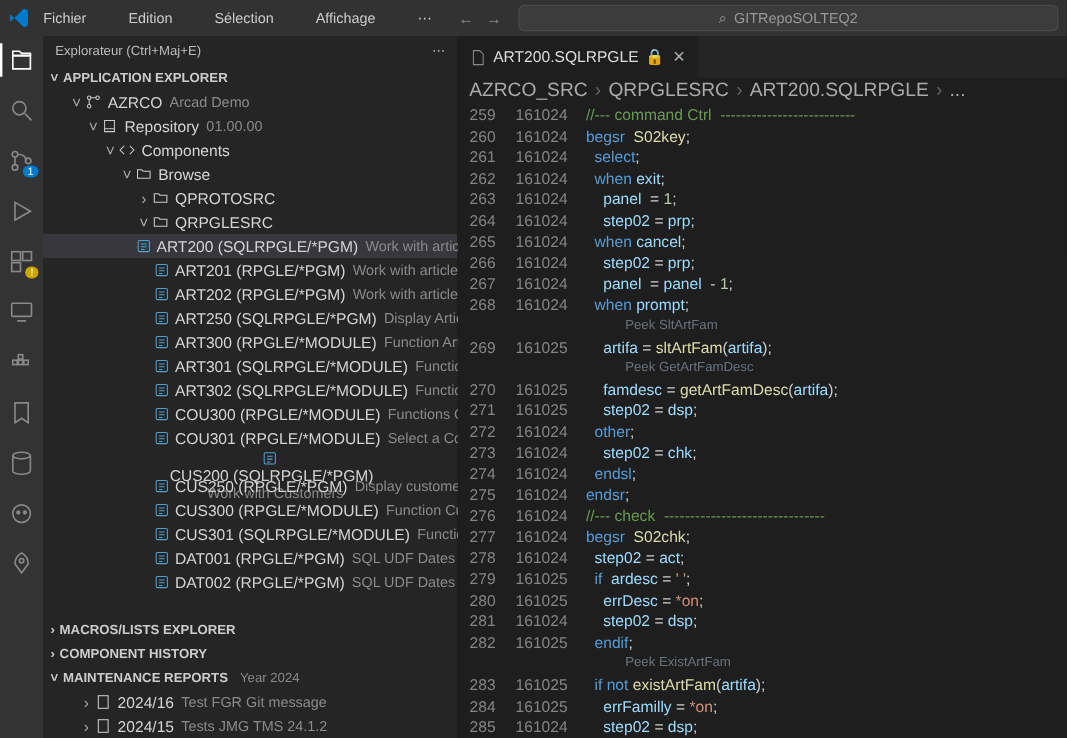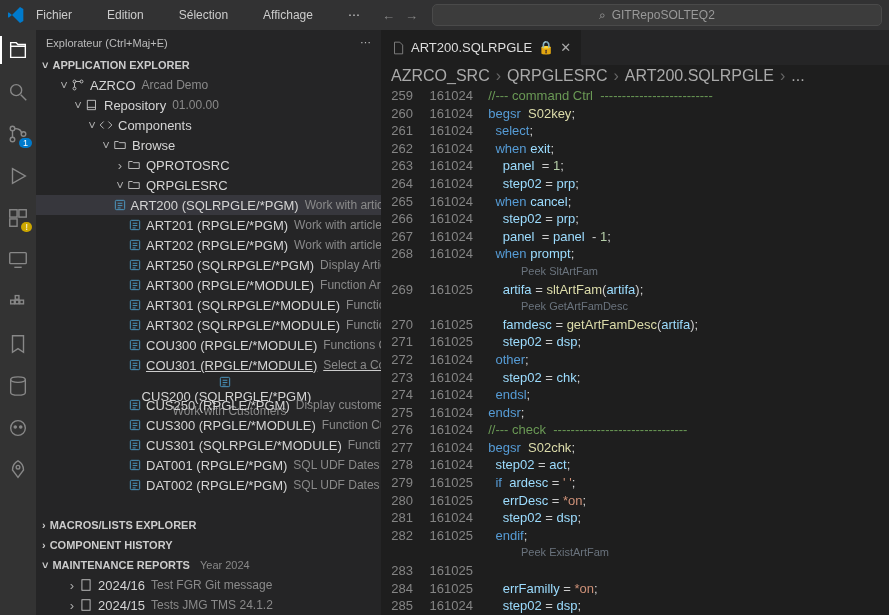--- a/index.html
+++ b/index.html
@@ -304,21 +304,21 @@
           <span class="tw" style="width:12px"></span>
           <span class="file-icon">
             <svg width="14" height="14" viewBox="0 0 24 24" fill="none" stroke="#4fa3d1" stroke-width="1.5">
               <rect x="4" y="4" width="16" height="16" rx="2"></rect>
               <path d="M8 9h8M8 13h8M8 17h5"></path>
             </svg>
           </span>
           <span class="label">COU300 (RPGLE/*MODULE)</span>
           <span class="desc">Functions Country</span>
         </div>
-        <div class="row" style="padding-left: 92px; text-decoration: underline;">
+        <div class="row" style="padding-left: 92px;">
           <span class="tw" style="width:12px"></span>
           <span class="file-icon">
             <svg width="14" height="14" viewBox="0 0 24 24" fill="none" stroke="#4fa3d1" stroke-width="1.5">
               <rect x="4" y="4" width="16" height="16" rx="2"></rect>
               <path d="M8 9h8M8 13h8M8 17h5"></path>
             </svg>
           </span>
           <span class="label">COU301 (RPGLE/*MODULE)</span>
           <span class="desc">Select a Country code</span>
         </div>
@@ -580,20 +580,21 @@
           <span class="codetxt">    <span class="kw">endif</span><span class="op">;</span></span>
         </div>
         <div class="codeline">
           <span class="lineno"></span>
           <span class="col2"></span>
           <span class="codetxt peek">Peek ExistArtFam</span>
         </div>
         <div class="codeline">
           <span class="lineno">283</span>
           <span class="col2">161025</span>
+          <span class="codetxt">    <span class="kw">if</span><span class=""> </span><span class="kw">not</span><span class=""> </span><span class="fn">existArtFam</span><span class="">(</span><span class="var">artifa</span><span class="">)</span><span class="op">;</span></span>
         </div>
         <div class="codeline">
           <span class="lineno">284</span>
           <span class="col2">161025</span>
           <span class="codetxt">      <span class="var">errFamilly</span><span class=""> = </span><span class="str">*on</span><span class="op">;</span></span>
         </div>
         <div class="codeline">
           <span class="lineno">285</span>
           <span class="col2">161024</span>
           <span class="codetxt">      <span class="var">step02</span><span class=""> = </span><span class="var">dsp</span><span class="op">;</span></span>

